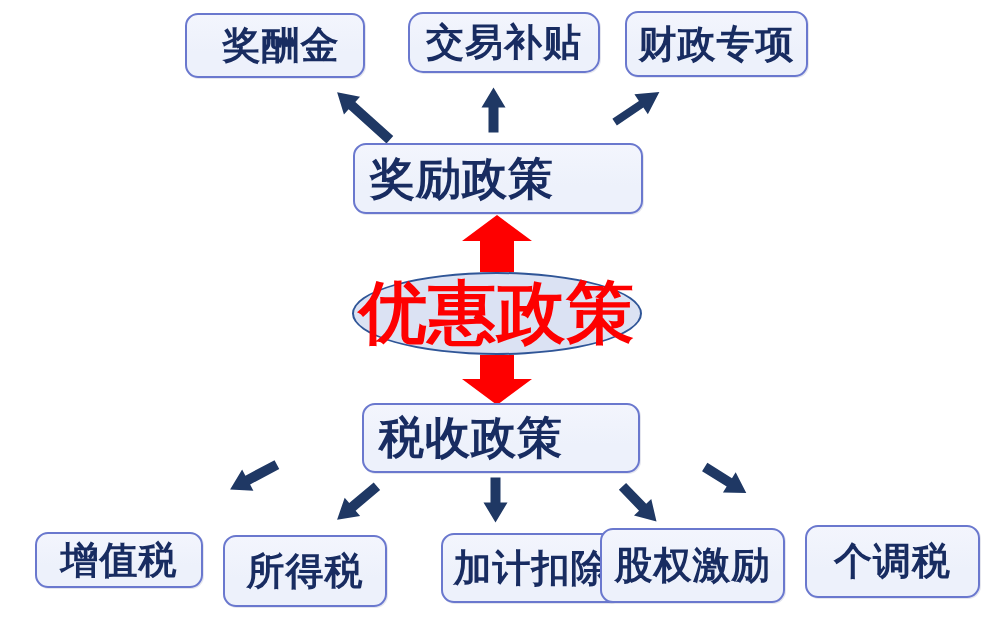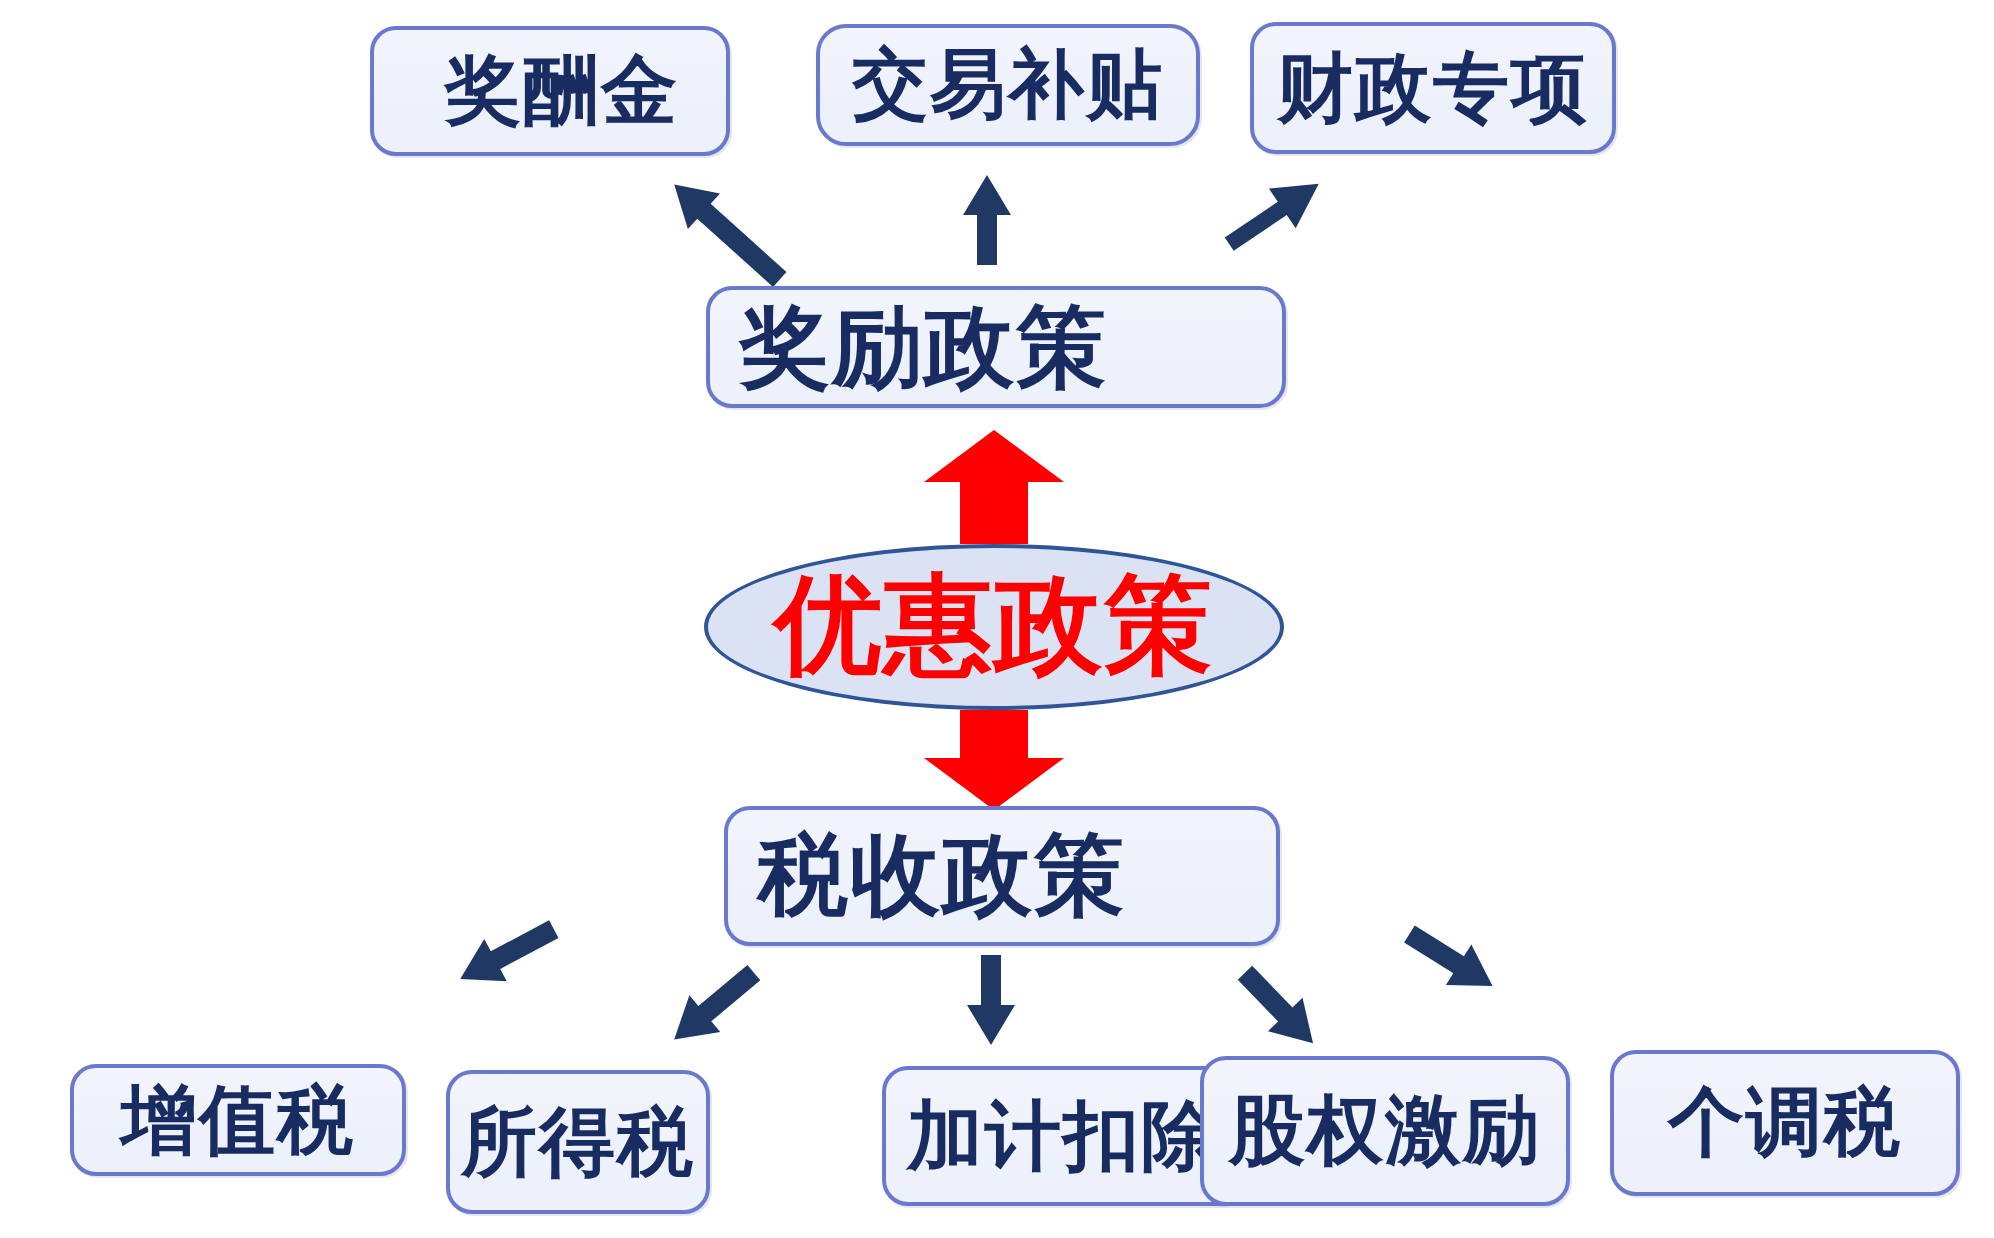--- a/index.html
+++ b/index.html
@@ -38,21 +38,21 @@
     position:absolute;
     box-sizing:border-box;
     border:2px solid var(--ellipse-border);
     background:var(--ellipse-fill);
     border-radius:50%;
     display:flex;align-items:center;justify-content:center;
   }
   .ellipse .center-label{
     color:var(--accent-red);
     font-weight:700;
-    font-size:54px;
+    font-size:68px;
     letter-spacing:1px;
     white-space:nowrap;
   }
   svg.arrow{position:absolute;overflow:visible;color:var(--accent-navy);}
   svg.red-arrow{position:absolute;overflow:visible;color:var(--accent-red);}
 </style>
 </head>
 <body>
 
 <div class="canvas">
@@ -64,21 +64,21 @@
   <svg class="arrow" width="71" height="26" viewBox="0 0 71 26" style="left:328px;top:103px;transform:rotate(-138deg);">
     <polygon fill="currentColor" points="0,8 51,8 51,1 71,13 51,25 51,18 0,18"></polygon>
   </svg>
   <svg class="arrow" width="45" height="26" viewBox="0 0 45 26" style="left:471px;top:97px;transform:rotate(-90deg);">
     <polygon fill="currentColor" points="0,8 25,8 25,1 45,13 25,25 25,18 0,18"></polygon>
   </svg>
   <svg class="arrow" width="54" height="26" viewBox="0 0 54 26" style="left:610px;top:94px;transform:rotate(-34deg);">
     <polygon fill="currentColor" points="0,9 32,9 32,1 54,13 32,25 32,17 0,17"></polygon>
   </svg>
 
-  <div class="box mid" style="left:353px;top:143px;width:290px;height:61px;">奖励政策</div>
+  <div class="box mid" style="left:353px;top:143px;width:290px;height:71px;">奖励政策</div>
 
   <svg class="red-arrow" width="70" height="57" viewBox="0 0 70 57" style="left:462px;top:215px;">
     <polygon fill="currentColor" points="35,0 70,26 52,26 52,57 18,57 18,26 0,26"></polygon>
   </svg>
 
   <div class="ellipse" style="left:352px;top:272px;width:290px;height:83px;">
     <span class="center-label">优惠政策</span>
   </div>
 
   <svg class="red-arrow" width="70" height="50" viewBox="0 0 70 50" style="left:462px;top:355px;">
@@ -97,18 +97,18 @@
     <polygon fill="currentColor" points="0,8 25,8 25,1 45,13 25,25 25,18 0,18"></polygon>
   </svg>
   <svg class="arrow" width="49" height="26" viewBox="0 0 49 26" style="left:615px;top:491px;transform:rotate(46deg);">
     <polygon fill="currentColor" points="0,8 29,8 29,1 49,13 29,25 29,18 0,18"></polygon>
   </svg>
   <svg class="arrow" width="49" height="26" viewBox="0 0 49 26" style="left:701px;top:467px;transform:rotate(32deg);">
     <polygon fill="currentColor" points="0,8 29,8 29,1 49,13 29,25 29,18 0,18"></polygon>
   </svg>
 
   <div class="box leaf" style="left:35px;top:532px;width:168px;height:56px;">增值税</div>
-  <div class="box leaf" style="left:223px;top:535px;width:132px;height:72px;">所得税</div>
+  <div class="box leaf" style="left:223px;top:535px;width:164px;height:72px;">所得税</div>
   <div class="box leaf" style="left:402px;top:533px;width:181px;height:70px;margin-left:39px;">加计扣除</div>
   <div class="box leaf" style="left:600px;top:528px;width:185px;height:75px;">股权激励</div>
   <div class="box leaf" style="left:805px;top:525px;width:175px;height:73px;">个调税</div>
 
 </div>
 
 </body></html>

